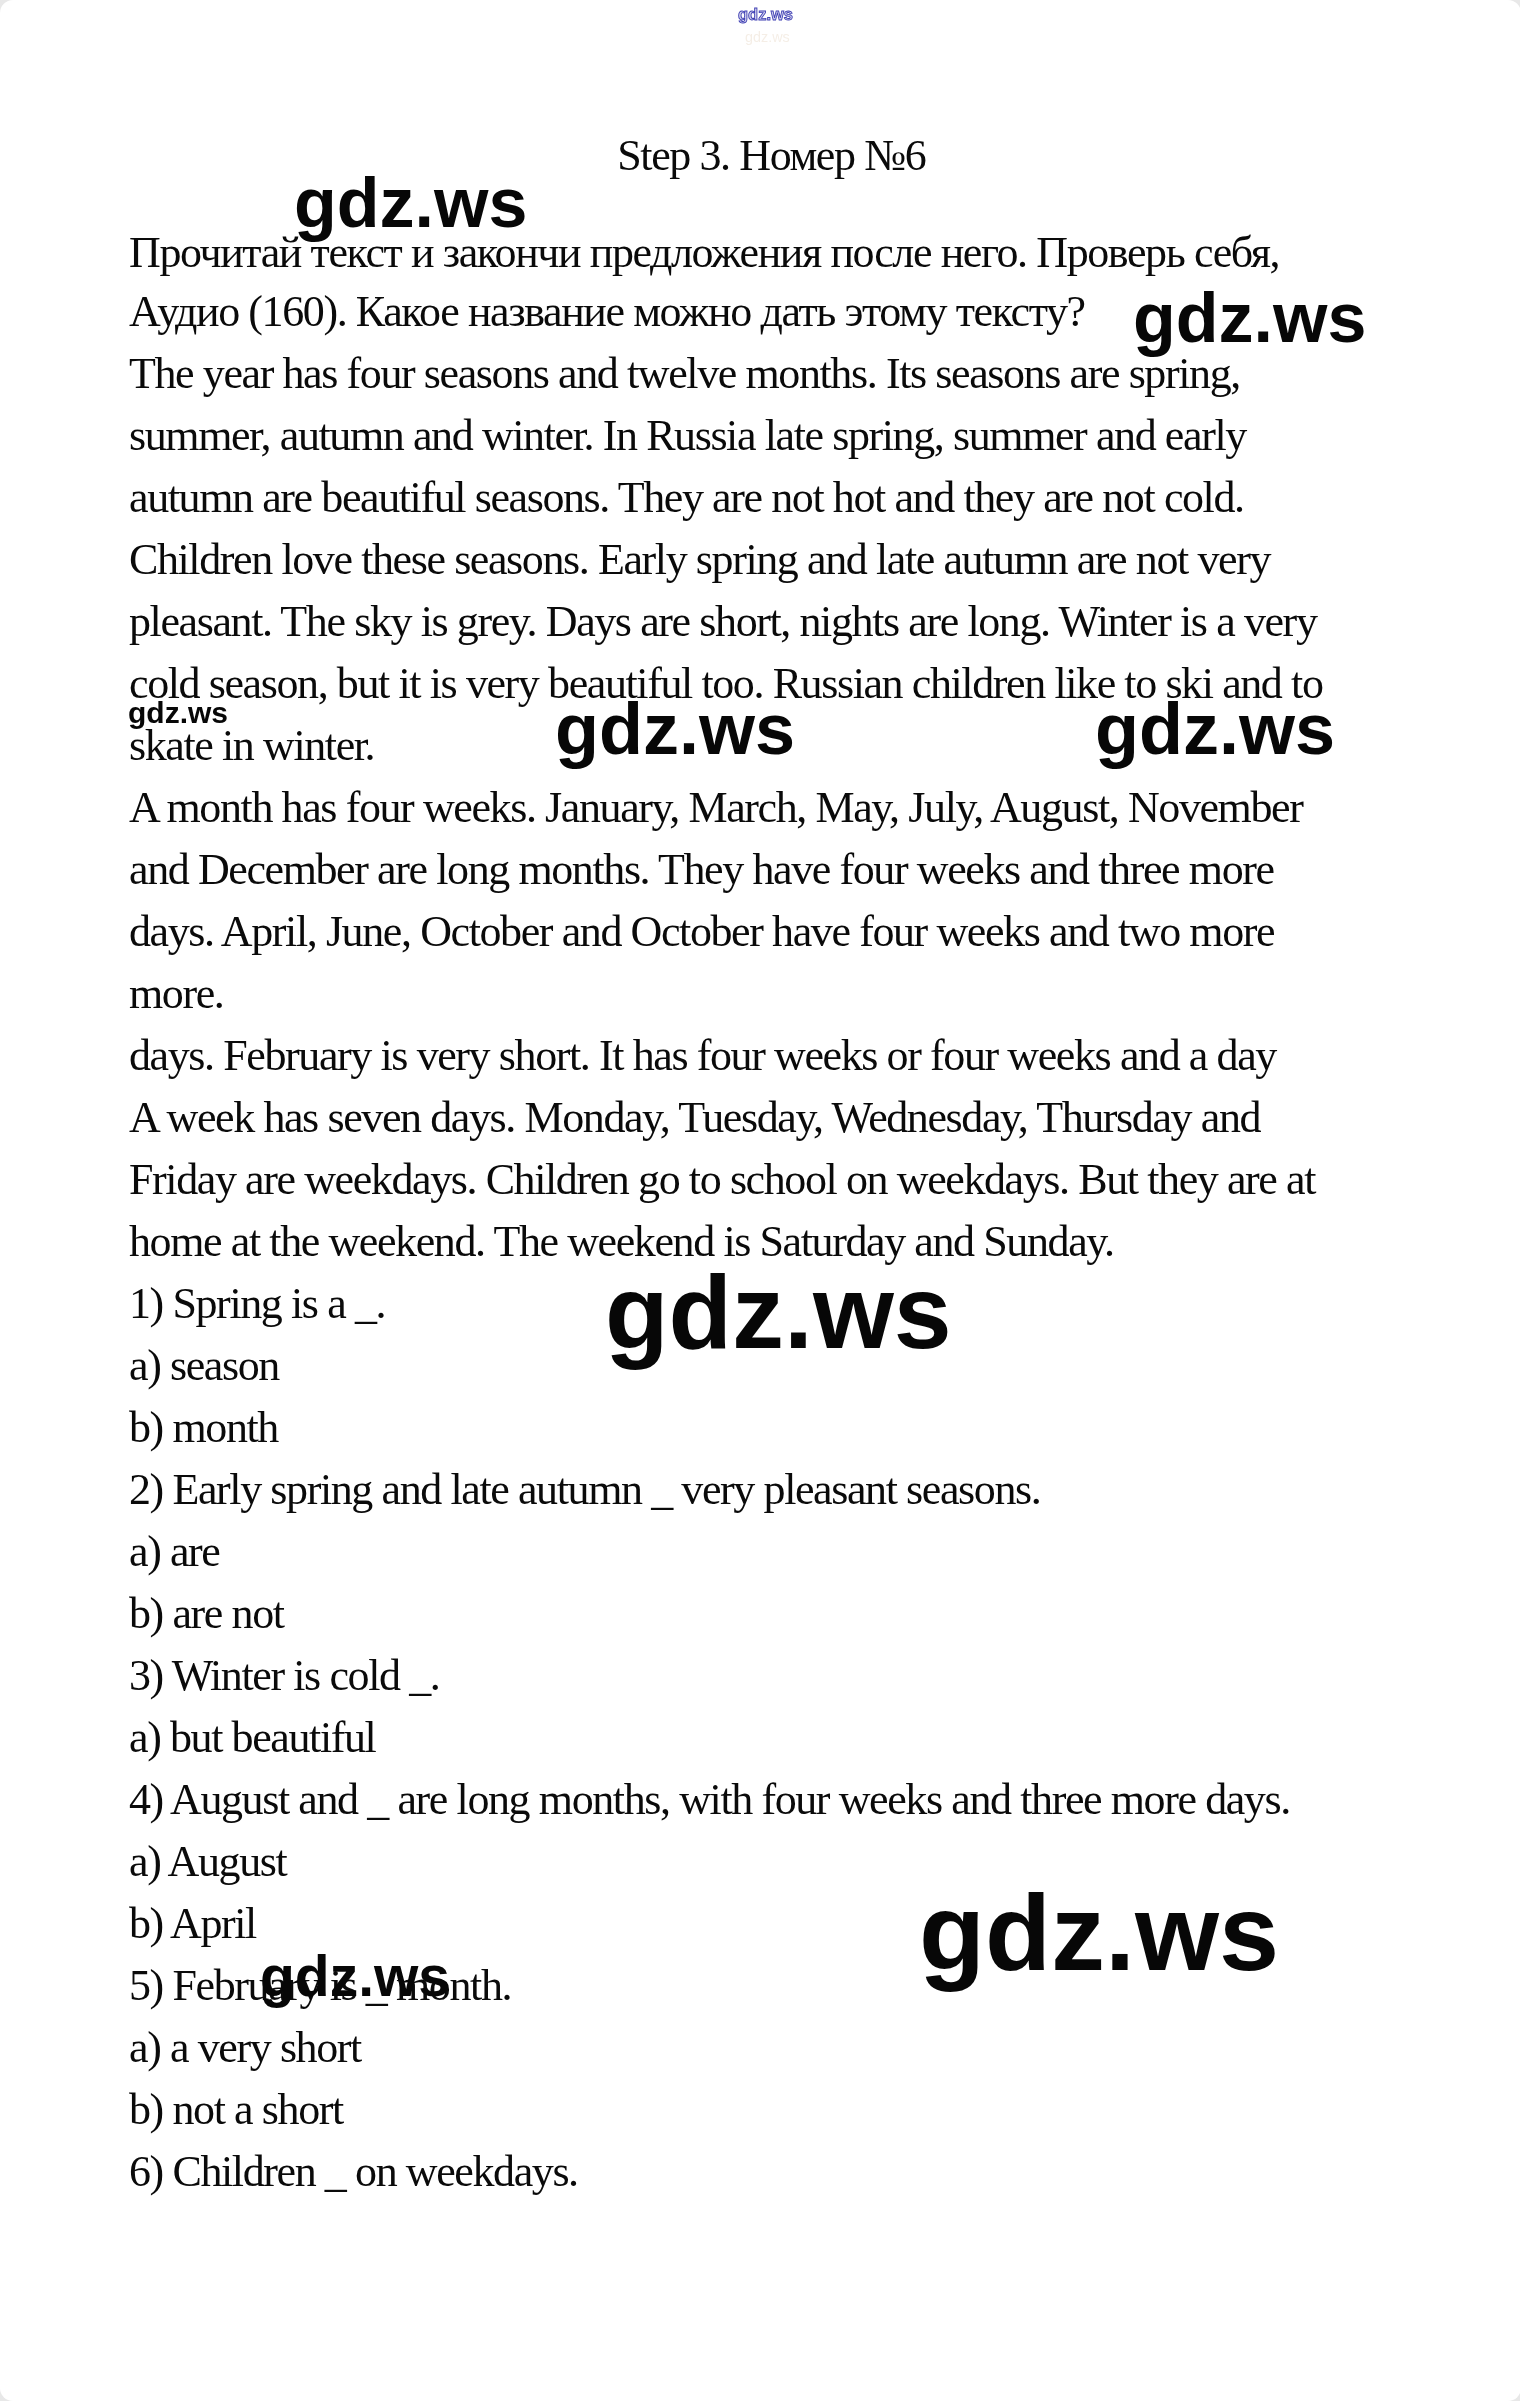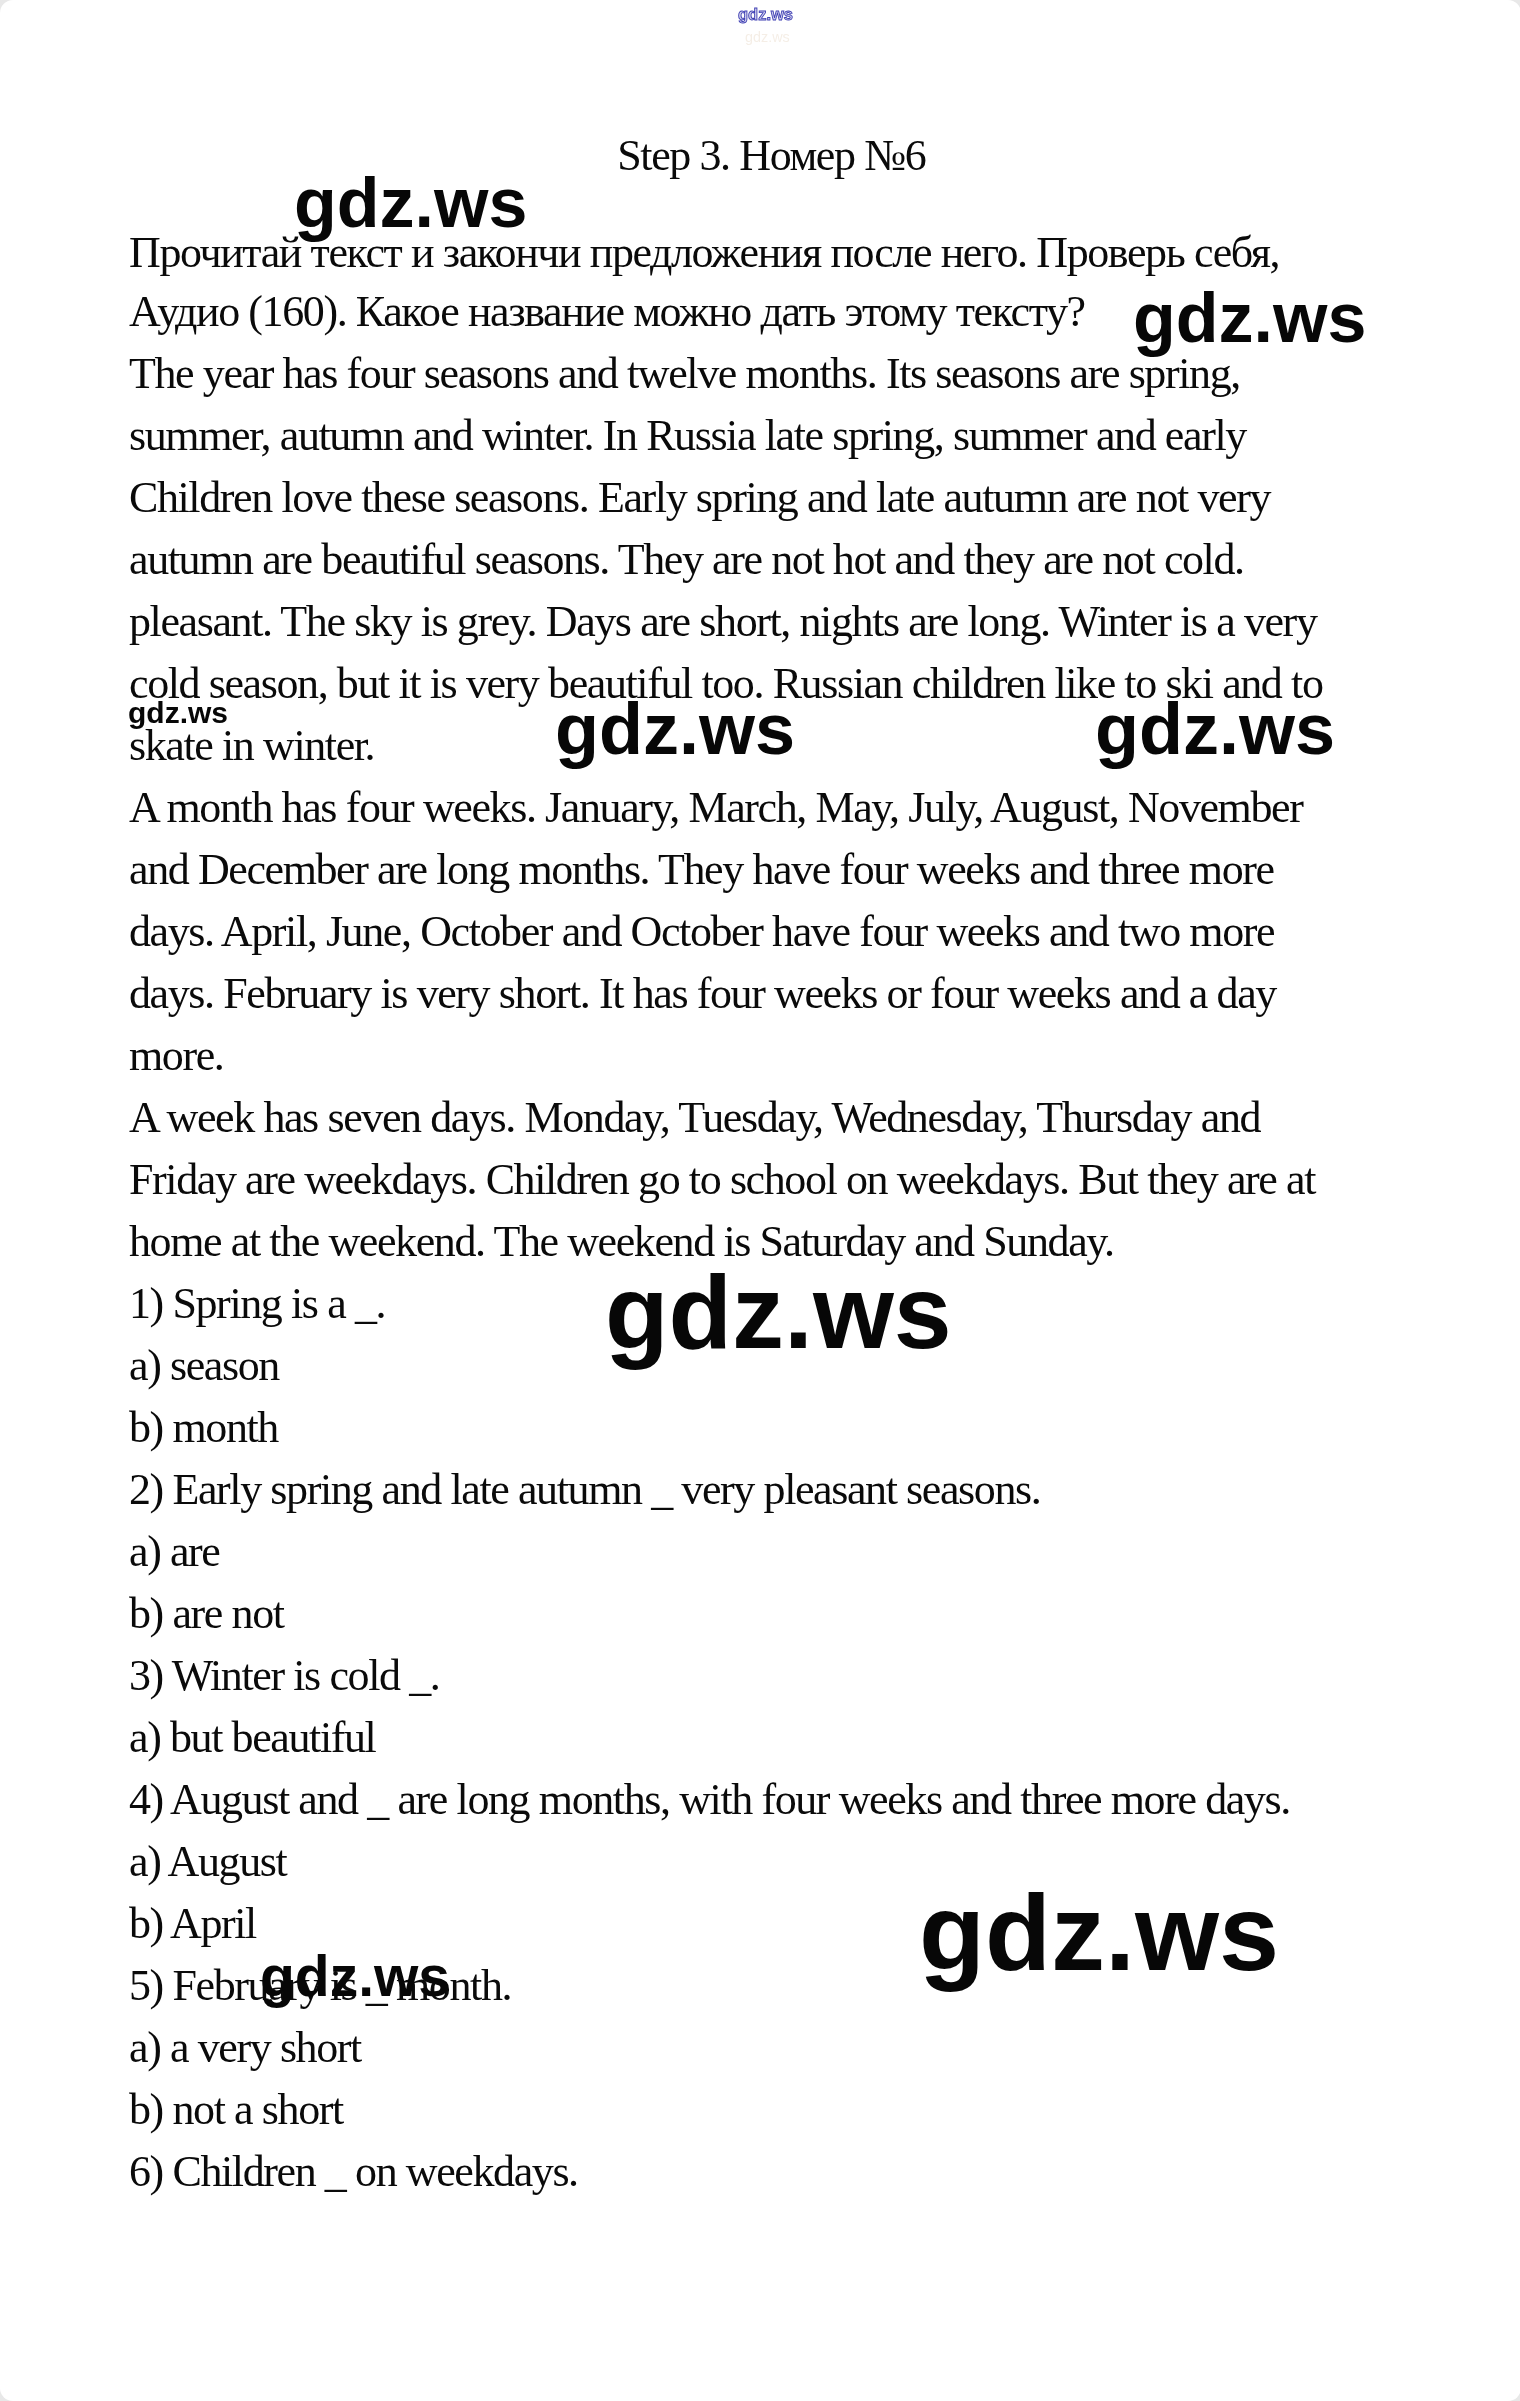--- a/index.html
+++ b/index.html
@@ -82,30 +82,30 @@
       <div class="line">Аудио (160). Какое название можно дать этому тексту?</div>
     </div>
 
   <div class="wm wm-small-left">gdz.ws</div>
   <div class="wm wm-mid-left">gdz.ws</div>
   <div class="wm wm-mid-right">gdz.ws</div>
 
   <div class="textcol block-b">
       <div class="line">The year has four seasons and twelve months. Its seasons are spring,</div>
       <div class="line">summer, autumn and winter. In Russia late spring, summer and early</div>
+      <div class="line">autumn are beautiful seasons. They are not hot and they are not cold.</div>
       <div class="line">Children love these seasons. Early spring and late autumn are not very</div>
-      <div class="line">autumn are beautiful seasons. They are not hot and they are not cold.</div>
       <div class="line">pleasant. The sky is grey. Days are short, nights are long. Winter is a very</div>
       <div class="line">cold season, but it is very beautiful too. Russian children like to ski and to</div>
       <div class="line">skate in winter.</div>
       <div class="line">A month has four weeks. January, March, May, July, August, November</div>
       <div class="line">and December are long months. They have four weeks and three more</div>
       <div class="line">days. April, June, October and October have four weeks and two more</div>
+      <div class="line">more.</div>
       <div class="line">days. February is very short. It has four weeks or four weeks and a day</div>
-      <div class="line">more.</div>
       <div class="line">A week has seven days. Monday, Tuesday, Wednesday, Thursday and</div>
       <div class="line">Friday are weekdays. Children go to school on weekdays. But they are at</div>
       <div class="line">home at the weekend. The weekend is Saturday and Sunday.</div>
       <div class="line">1) Spring is a _.</div>
       <div class="line">a) season</div>
       <div class="line">b) month</div>
       <div class="line">2) Early spring and late autumn _ very pleasant seasons.</div>
       <div class="line">a) are</div>
       <div class="line">b) are not</div>
       <div class="line">3) Winter is cold _.</div>

